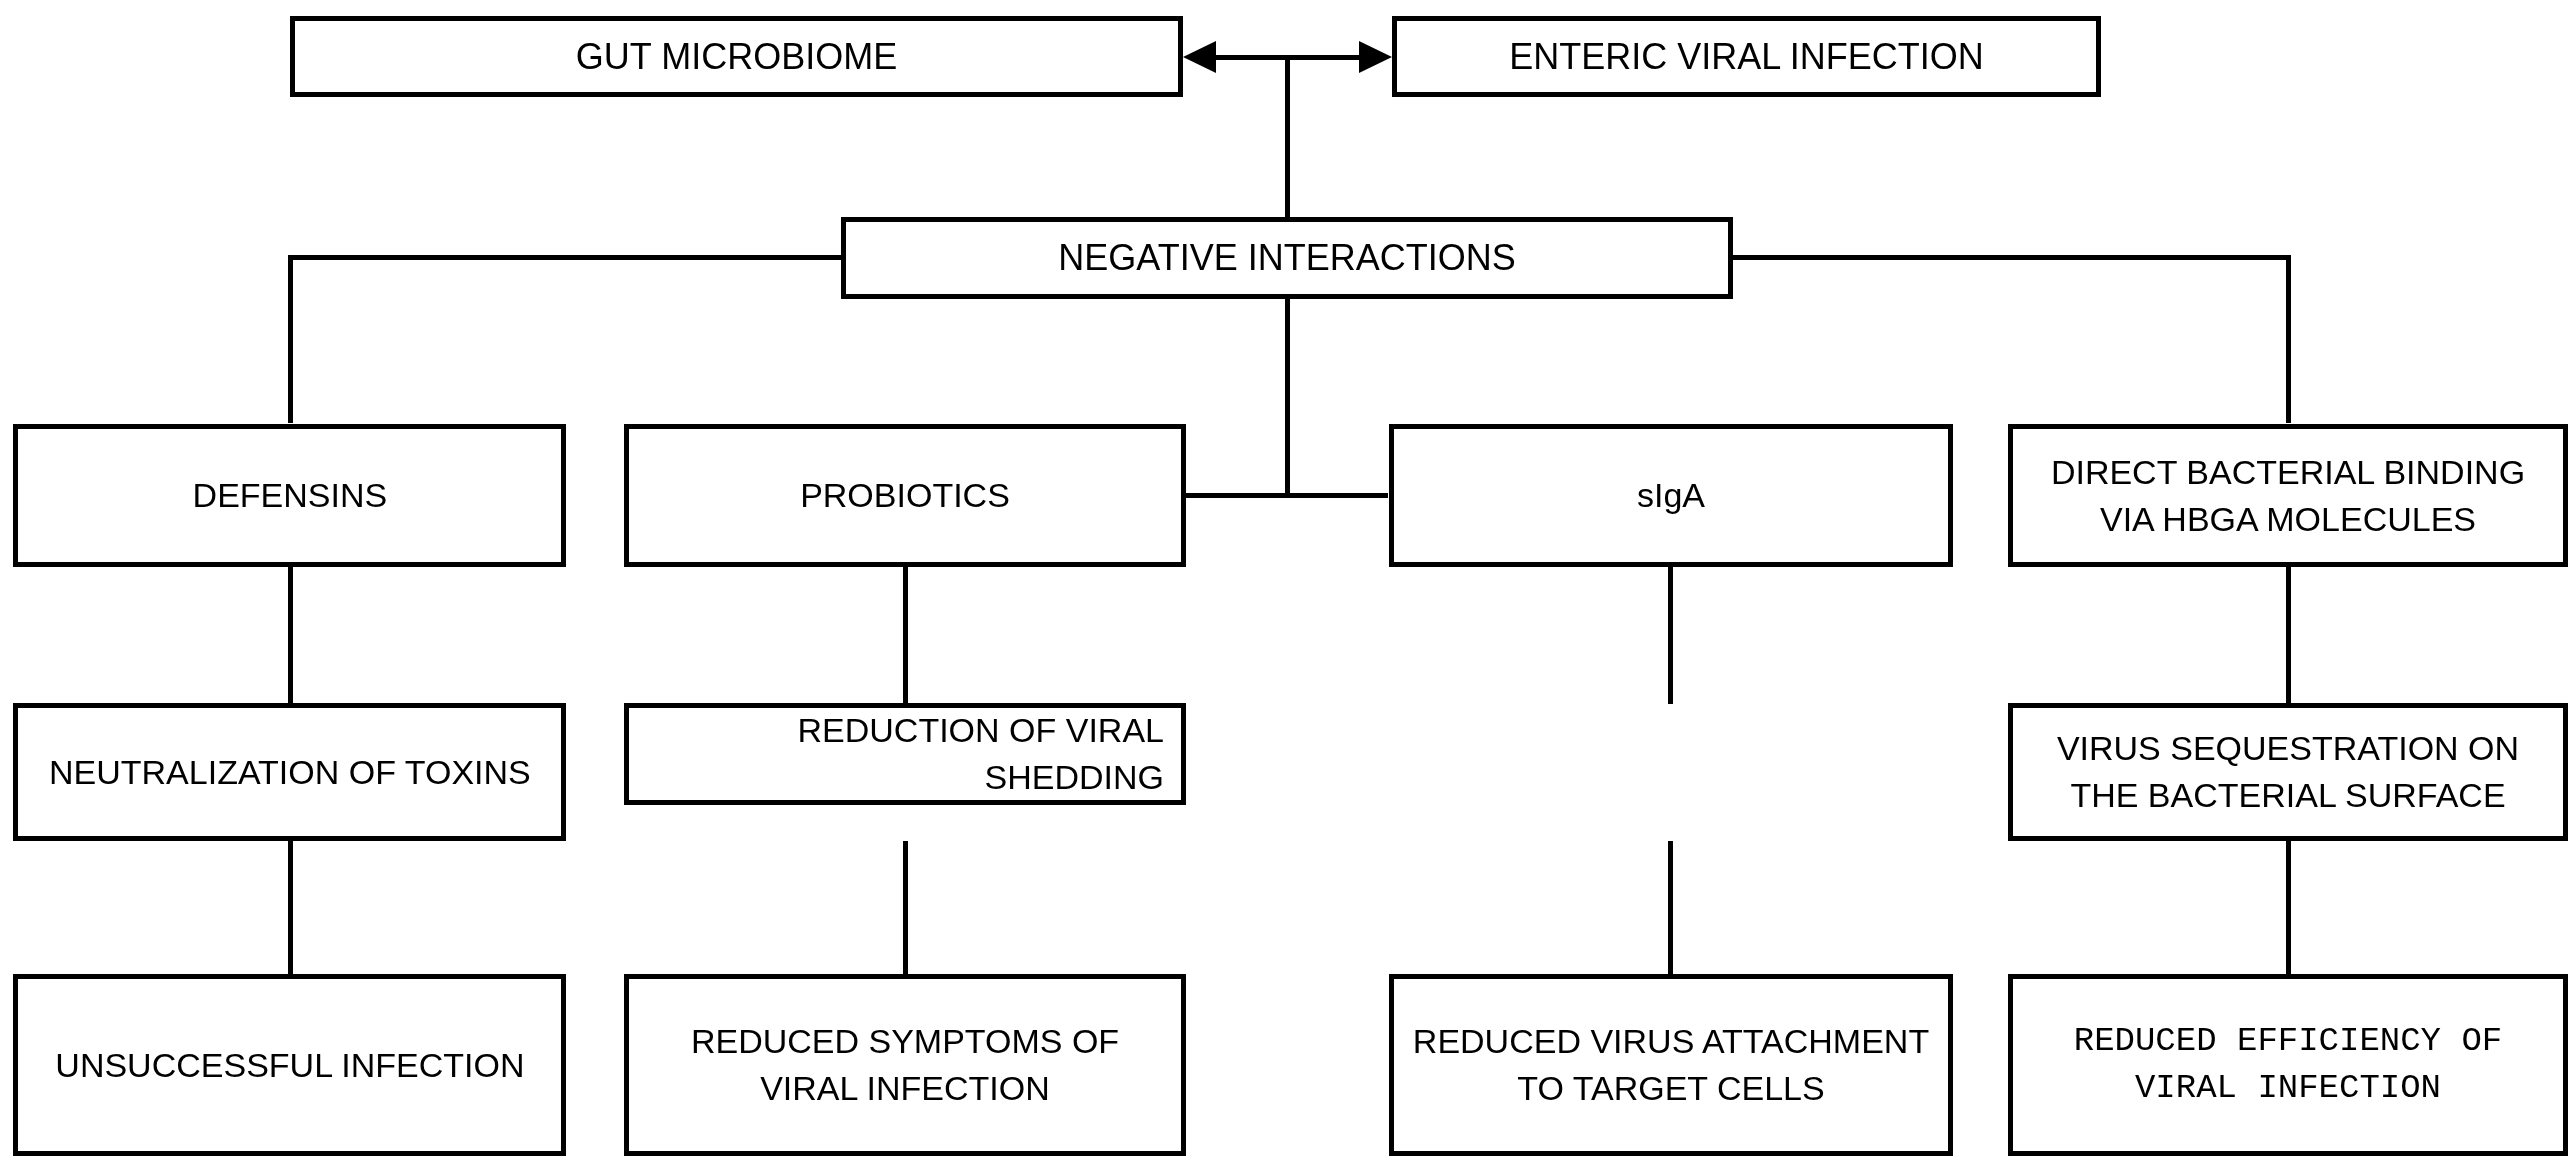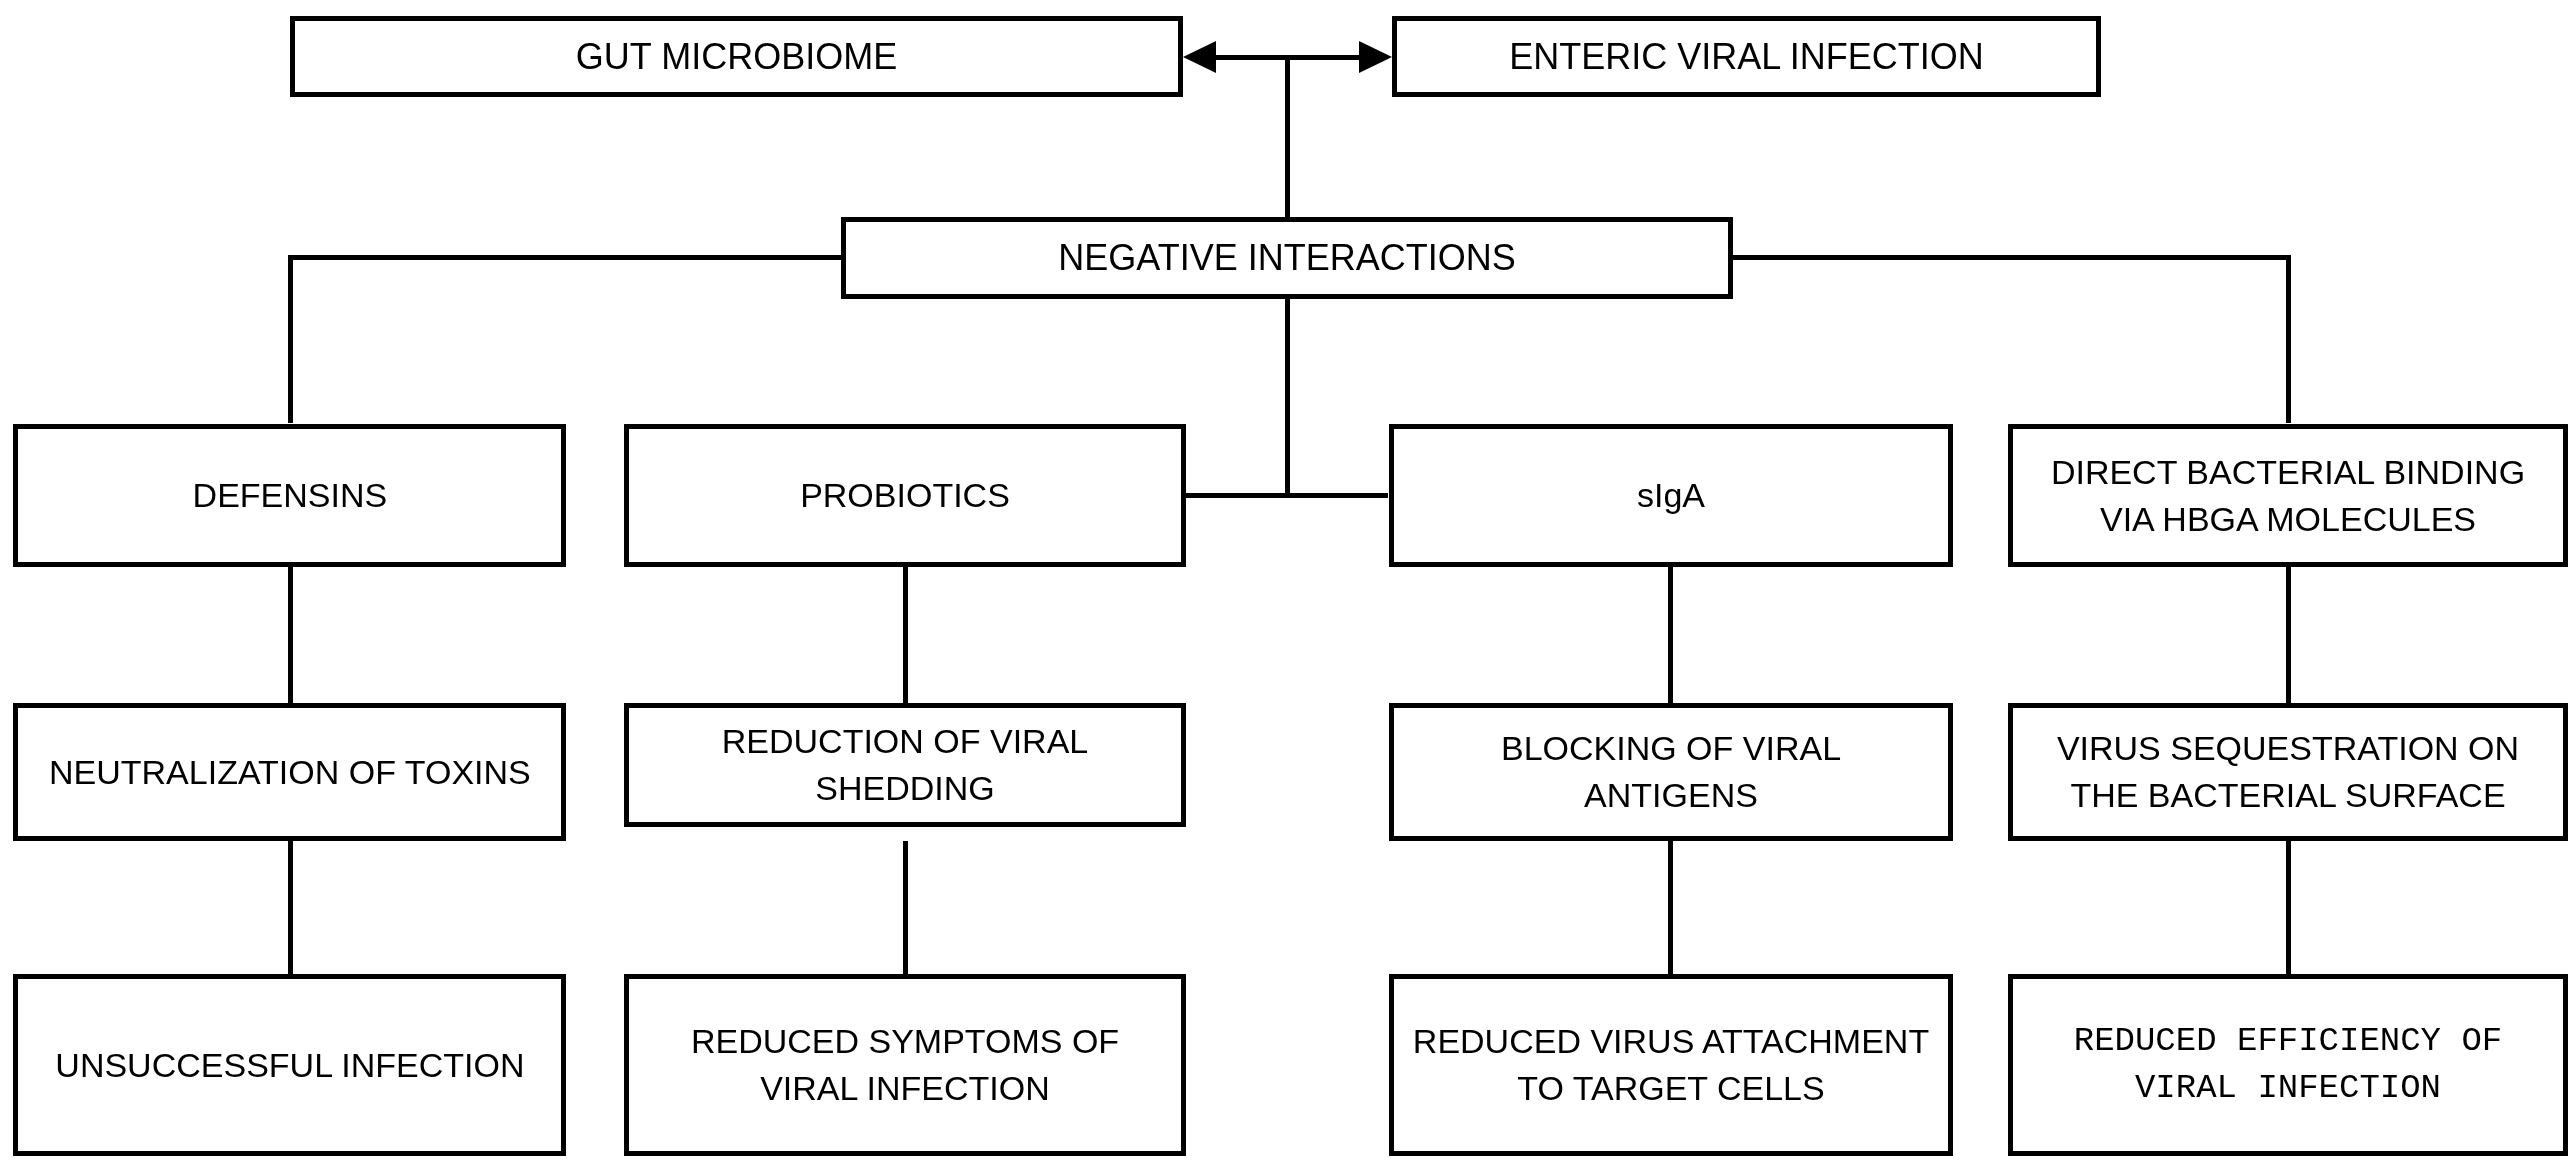--- a/index.html
+++ b/index.html
@@ -103,25 +103,22 @@
   </div>
 
   <div class="line" style="left:288px; top:567px; width:4.9px; height:137px;"></div>
   <div class="line" style="left:903px; top:567px; width:4.9px; height:137px;"></div>
   <div class="line" style="left:1668px; top:567px; width:4.9px; height:137px;"></div>
   <div class="line" style="left:2286px; top:567px; width:4.9px; height:137px;"></div>
 
   <div class="box box-node" style="left:13.4px; top:703px; width:553px; height:138px;">
     <span>NEUTRALIZATION OF TOXINS</span>
   </div>
-  <div class="box box-node" style="left:624px; top:703px; width:562px; height:124px;">
+  <div class="box box-node" style="left:624px; top:703px; width:562px; height:102px;text-align:right;">
     <span>REDUCTION OF VIRAL SHEDDING</span>
-  </div>
-  <div class="box box-node" style="left:1389px; top:703px; width:564px; height:138px;">
-    <span>BLOCKING OF VIRAL ANTIGENS</span>
   </div>
   <div class="box box-node" style="left:2008px; top:703px; width:560px; height:138px;">
     <span>VIRUS SEQUESTRATION ON THE BACTERIAL SURFACE</span>
   </div>
 
   <div class="line" style="left:288px; top:841px; width:4.9px; height:133px;"></div>
   <div class="line" style="left:903px; top:841px; width:4.9px; height:133px;"></div>
   <div class="line" style="left:1668px; top:841px; width:4.9px; height:133px;"></div>
   <div class="line" style="left:2286px; top:841px; width:4.9px; height:133px;"></div>
 

